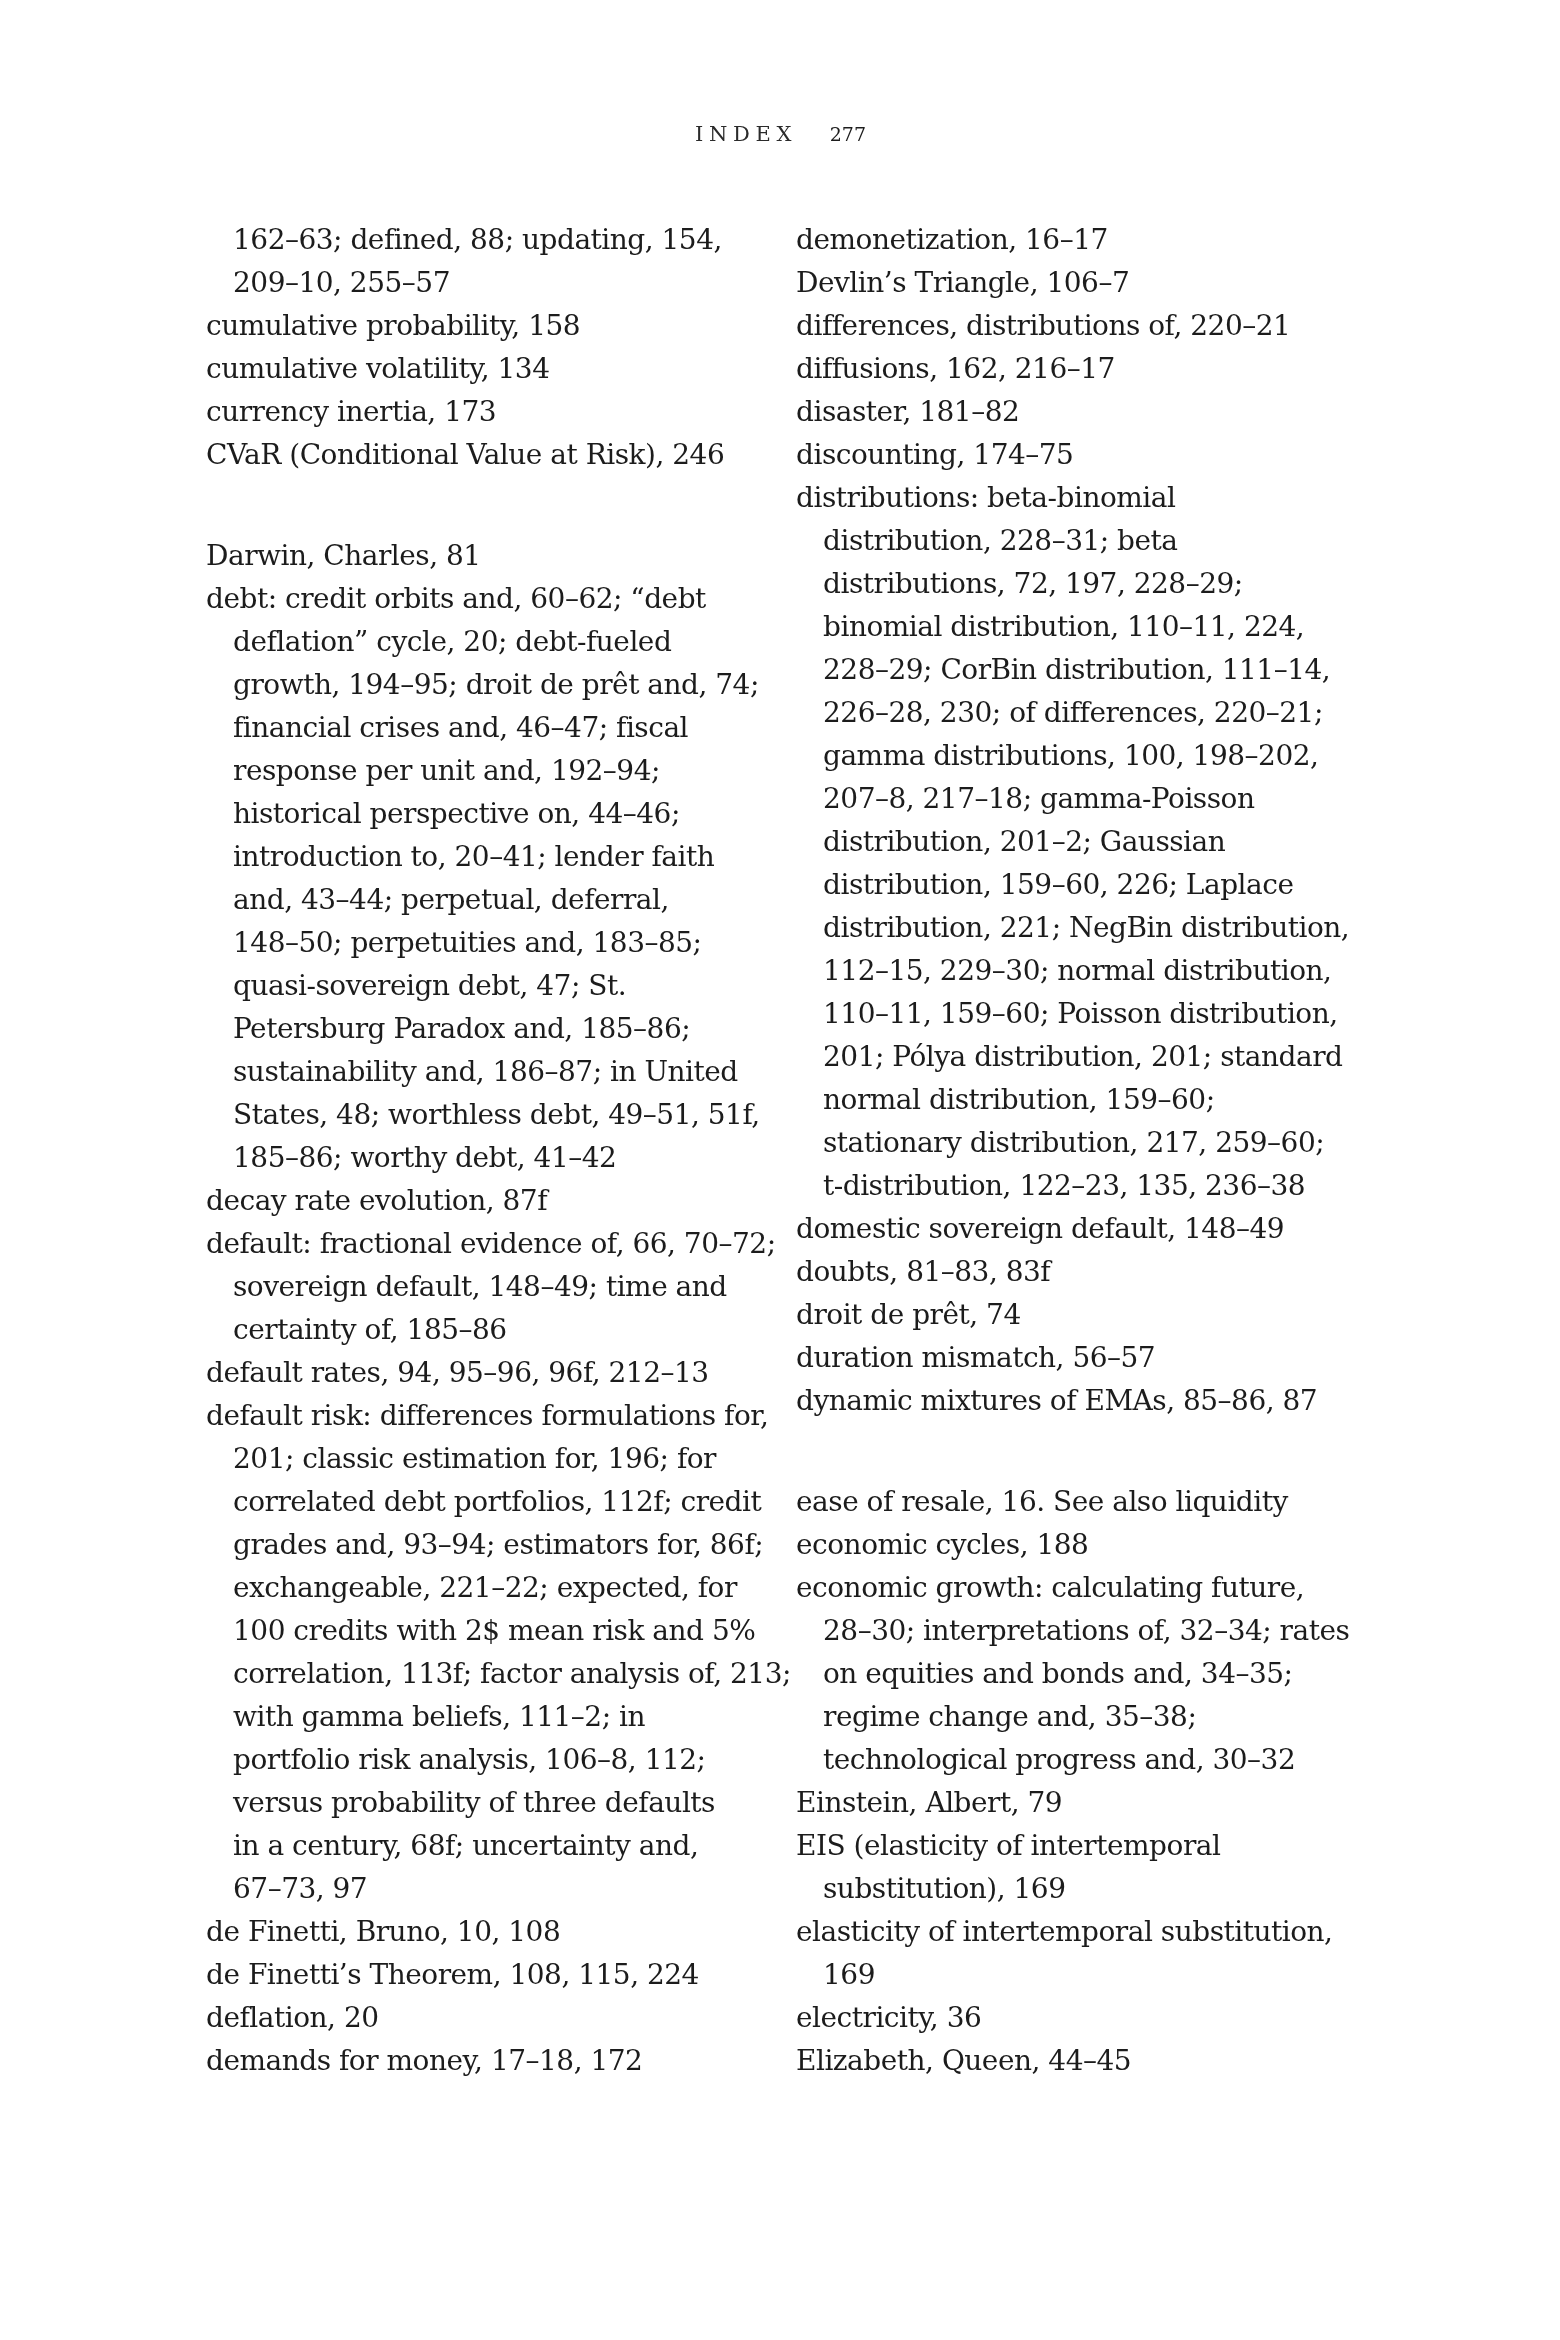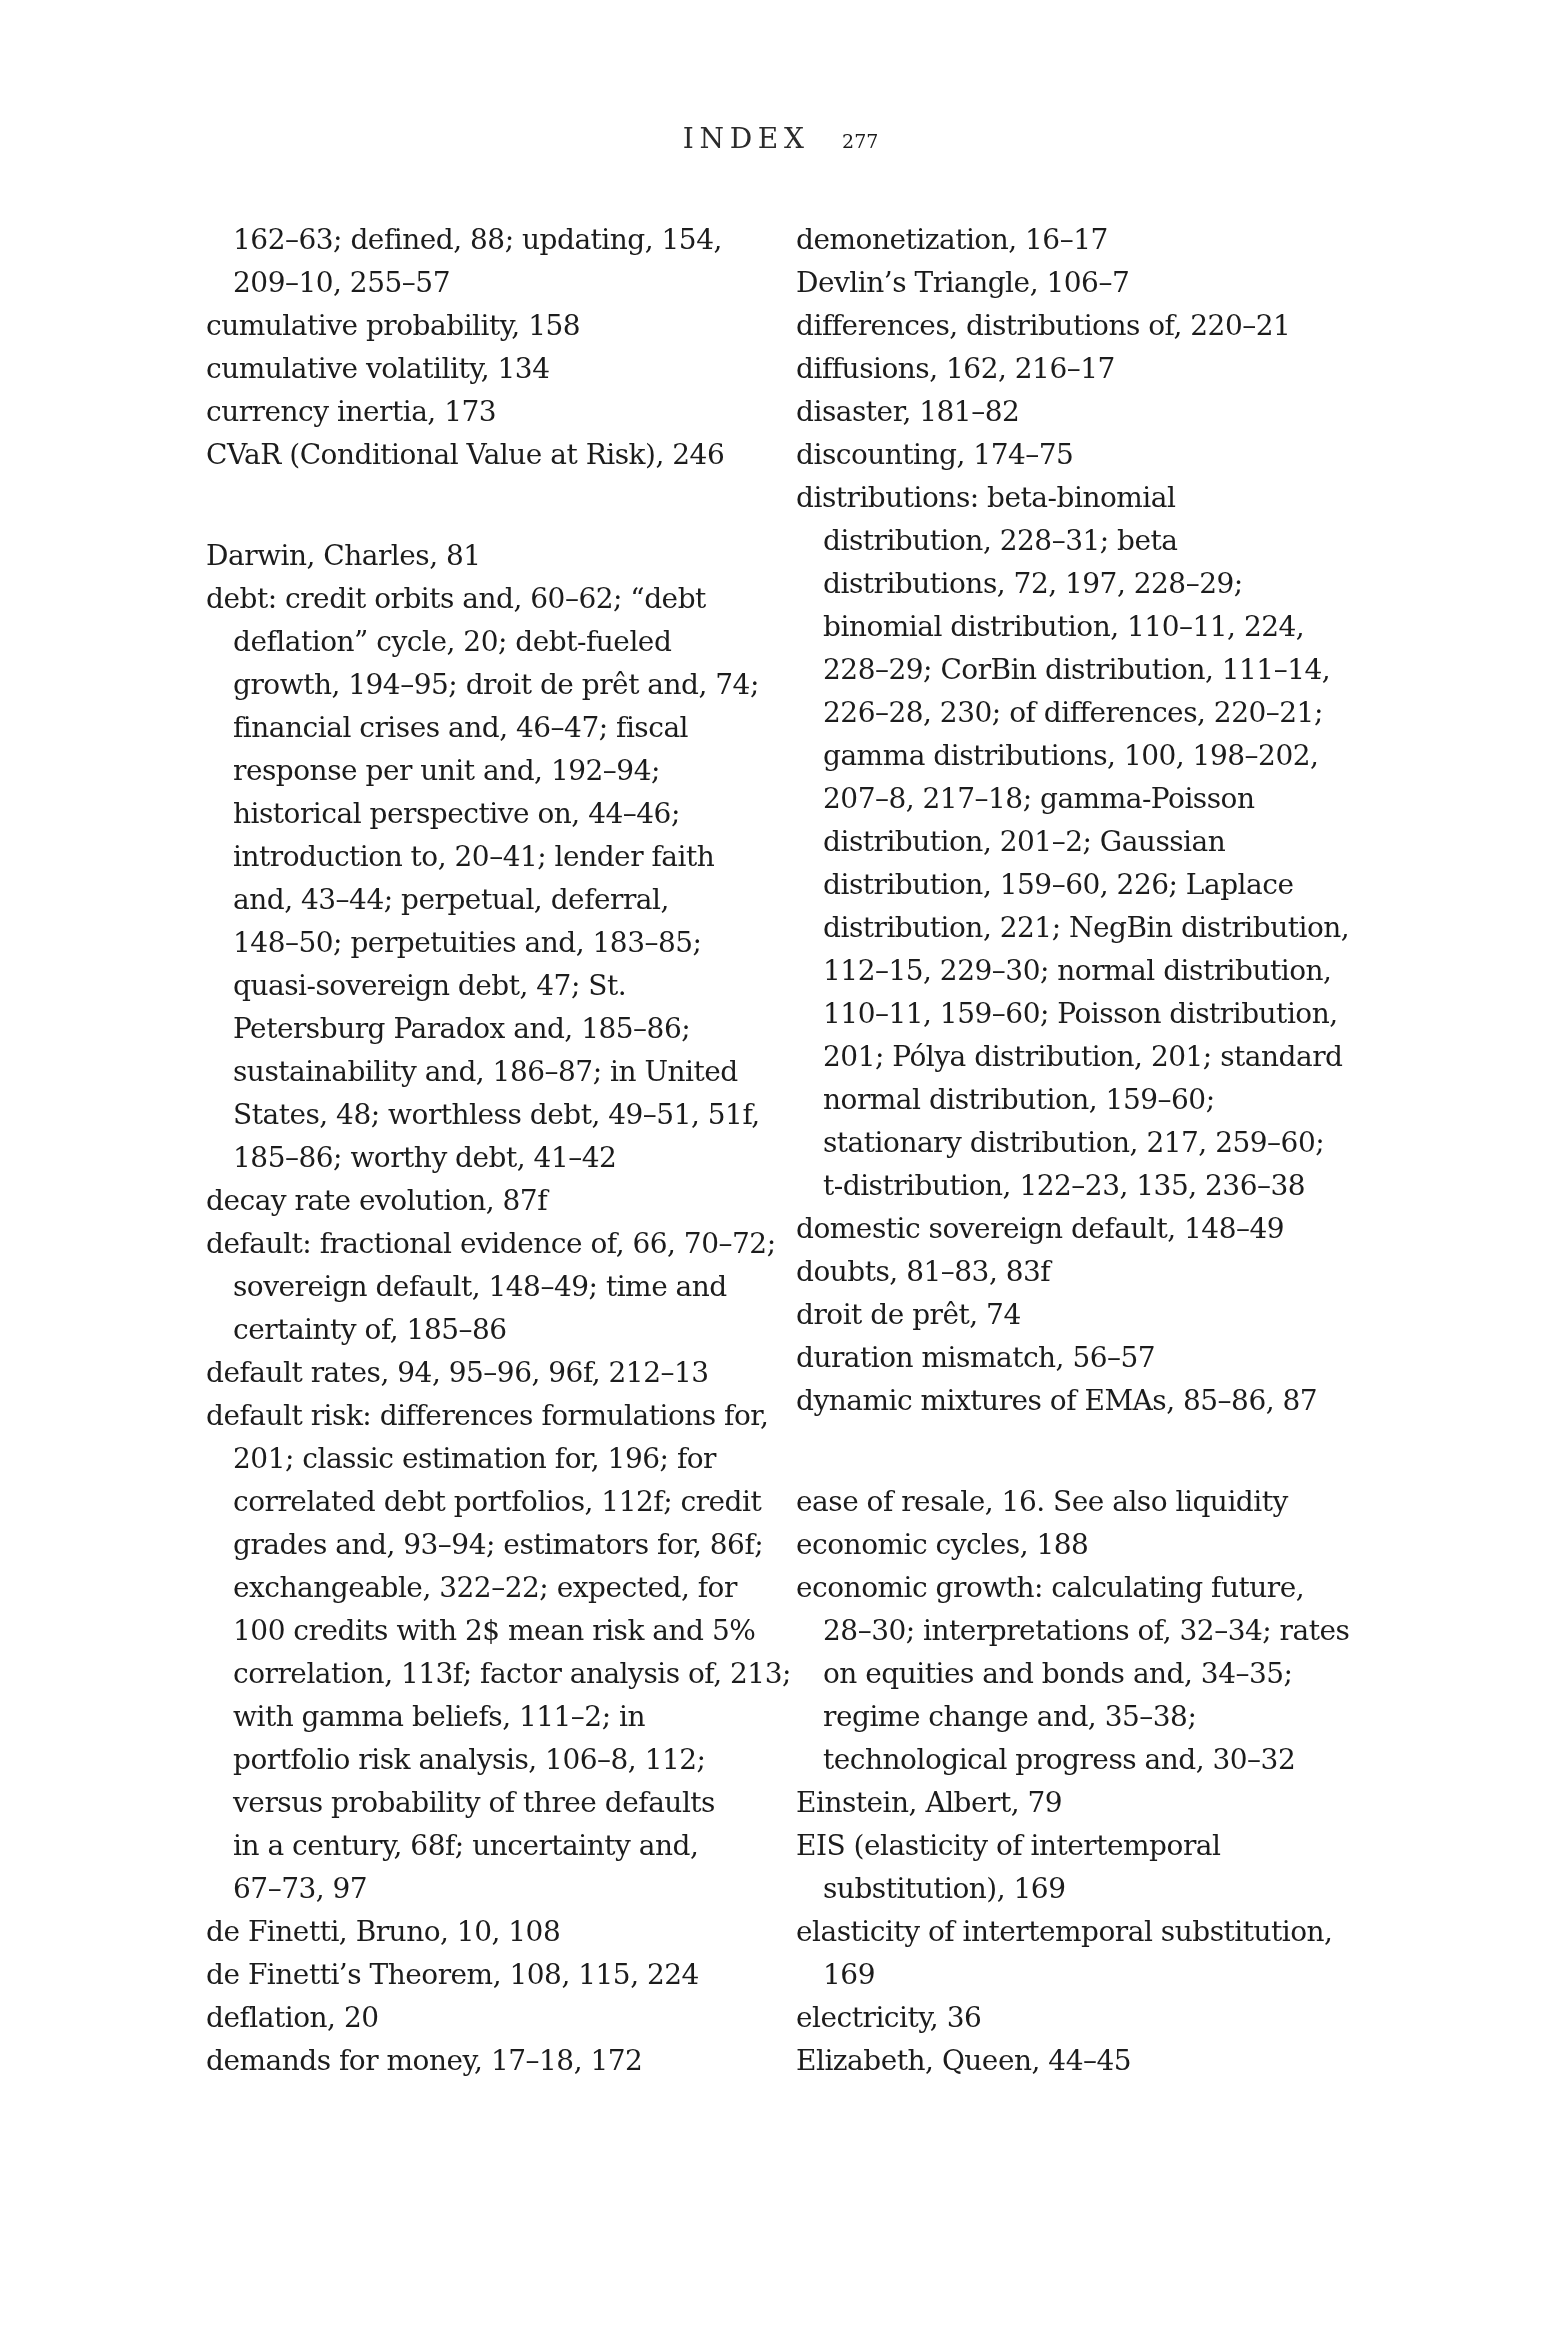--- a/index.html
+++ b/index.html
@@ -18,21 +18,21 @@
     position: absolute;
     top: 122px;
     left: 0;
     width: 1561px;
     display: flex;
     justify-content: center;
     align-items: baseline;
     gap: 32.5px;
   }
   .hdr-title {
-    font-size: 28px;
+    font-size: 21px;
     letter-spacing: 5.7px;
     color: #2b2b2b;
   }
   .hdr-num {
     font-size: 19px;
     color: #1c1c1c;
   }
 
   .columns { position: absolute; top: 218px; left: 0; width: 1561px; }
   .col { position: absolute; top: 0; }
@@ -84,21 +84,21 @@
         <div class="line indent"><span class="rm">185–86; worthy debt, 41–42</span></div>
         <div class="line"><span class="rm">decay rate evolution, 87f</span></div>
         <div class="line"><span class="rm">default: fractional evidence of, 66, 70–72;</span></div>
         <div class="line indent"><span class="rm">sovereign default, 148–49; time and</span></div>
         <div class="line indent"><span class="rm">certainty of, 185–86</span></div>
         <div class="line"><span class="rm">default rates, 94, 95–96, 96f, 212–13</span></div>
         <div class="line"><span class="rm">default risk: differences formulations for,</span></div>
         <div class="line indent"><span class="rm">201; classic estimation for, 196; for</span></div>
         <div class="line indent"><span class="rm">correlated debt portfolios, 112f; credit</span></div>
         <div class="line indent"><span class="rm">grades and, 93–94; estimators for, 86f;</span></div>
-        <div class="line indent"><span class="rm">exchangeable, 322–22; expected, for</span></div>
+        <div class="line indent"><span class="rm">exchangeable, 221–22; expected, for</span></div>
         <div class="line indent"><span class="rm">100 credits with 2$ mean risk and 5%</span></div>
         <div class="line indent"><span class="rm">correlation, 113f; factor analysis of, 213;</span></div>
         <div class="line indent"><span class="rm">with gamma beliefs, 111–2; in</span></div>
         <div class="line indent"><span class="rm">portfolio risk analysis, 106–8, 112;</span></div>
         <div class="line indent"><span class="rm">versus probability of three defaults</span></div>
         <div class="line indent"><span class="rm">in a century, 68f; uncertainty and,</span></div>
         <div class="line indent"><span class="rm">67–73, 97</span></div>
         <div class="line"><span class="rm">de Finetti, Bruno, 10, 108</span></div>
         <div class="line"><span class="rm">de Finetti’s Theorem, 108, 115, 224</span></div>
         <div class="line"><span class="rm">deflation, 20</span></div>

